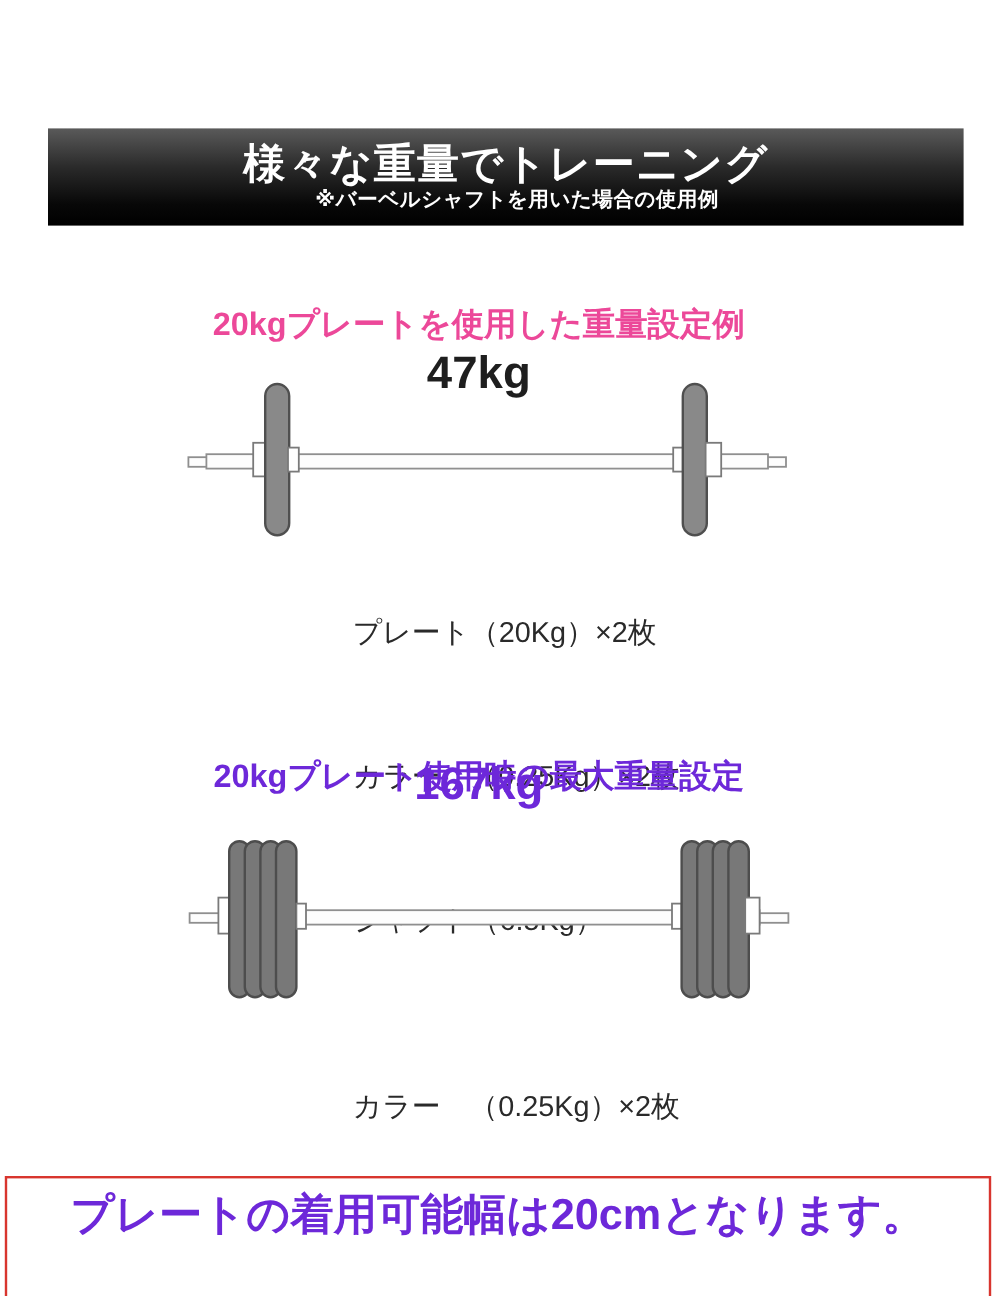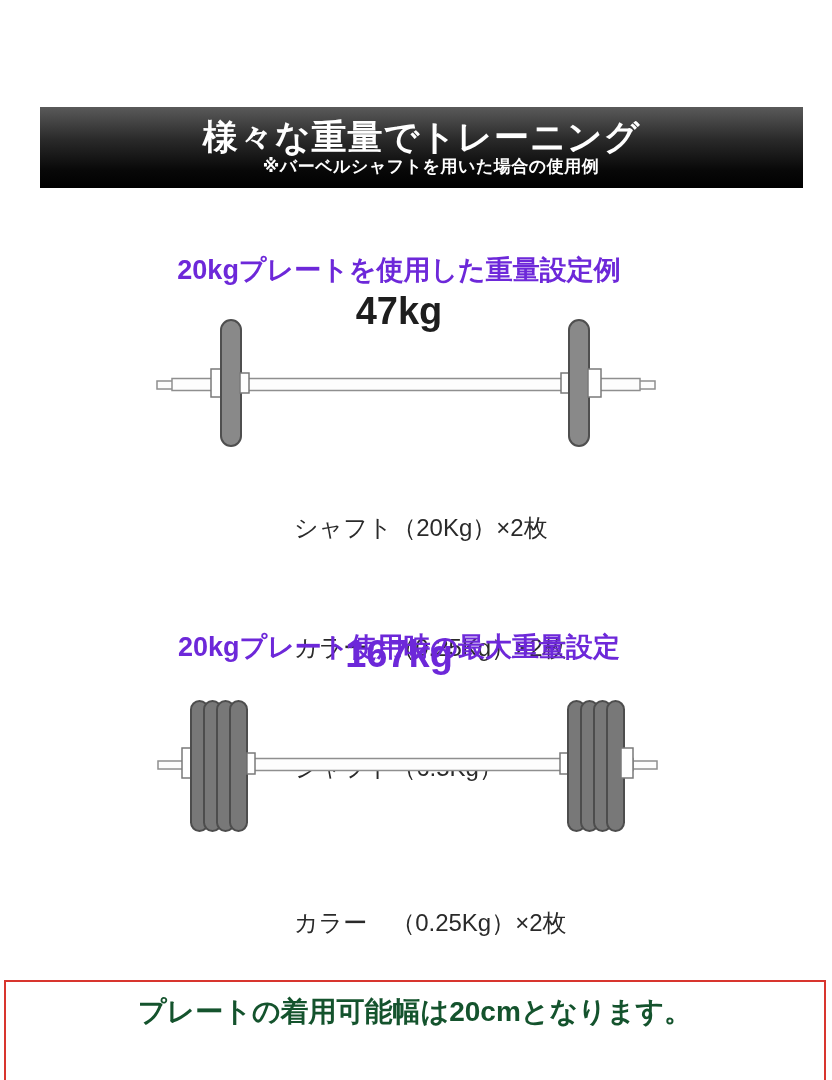--- a/index.html
+++ b/index.html
@@ -16,21 +16,21 @@
     position:absolute;left:40px;top:107px;width:763px;height:81px;
     background:linear-gradient(180deg,#5a5a5a 0%,#2a2a2a 40%,#080808 78%,#000 100%);
     display:flex;flex-direction:column;align-items:center;justify-content:center;
     color:#fff;text-align:center;
   }
   .banner-title{font-size:35px;font-weight:bold;line-height:1.12;letter-spacing:1px;}
   .banner-subtitle{font-size:17px;font-weight:bold;line-height:1.3;letter-spacing:0.5px;margin-left:19px;}
   
   .sec-title{
     position:absolute;left:0;width:798px;text-align:center;
-    font-size:27px;font-weight:bold;line-height:1.25;color:#6d28d9;
+    font-size:27px;font-weight:bold;line-height:1.25;color:#ec4899;
   }
   .sec-weight{
     position:absolute;left:0;width:798px;text-align:center;
     font-size:38px;font-weight:bold;line-height:1.1;color:#1e1e1e;
   }
   .red{color:#6d28d9;text-align:center;}
   #example-title{top:254px;}
   #example-weight{top:291px;}
   #max-title{top:631px;}
   #max-weight{top:634px;}
@@ -46,21 +46,21 @@
   }
   #example-specs{top:428px;}
   #max-specs{top:823px;}
   
   .notice-box{
     position:absolute;left:4px;top:980px;width:822px;height:110px;
     border:2px solid #d8352e;background:#fff;
     text-align:center;box-sizing:border-box;padding-top:13px;
   }
   .notice-line{
-    font-size:28px;font-weight:bold;line-height:34px;color:#14532d;
+    font-size:36px;font-weight:bold;line-height:34px;color:#6d28d9;
   }
 </style>
 </head>
 <body>
 
 <div id="page">
 
   <div class="banner">
     <div class="banner-title">様々な重量でトレーニング</div>
     <div class="banner-subtitle">※バーベルシャフトを用いた場合の使用例</div>
@@ -78,21 +78,21 @@
     <rect x="61" y="53" width="13" height="28" fill="#ffffff" stroke="#7a7a7a" stroke-width="1.5"></rect>
     <rect x="71" y="4" width="20" height="126" rx="10" fill="#898989" stroke="#4f4f4f" stroke-width="2"></rect>
     <rect x="90" y="57" width="9" height="20" fill="#ffffff" stroke="#7a7a7a" stroke-width="1.5"></rect>
 
     <rect x="411" y="57" width="9" height="20" fill="#ffffff" stroke="#7a7a7a" stroke-width="1.5"></rect>
     <rect x="419" y="4" width="20" height="126" rx="10" fill="#898989" stroke="#4f4f4f" stroke-width="2"></rect>
     <rect x="438" y="53" width="13" height="28" fill="#ffffff" stroke="#7a7a7a" stroke-width="1.5"></rect>
   </svg>
 
   <div class="spec-list" id="example-specs">
-    <div>シャフト（20Kg）×2枚</div>
+    <div>プレート（20Kg）×2枚</div>
     <div>カラー　（0.25Kg）×2枚</div>
     <div>シャフト（6.5Kg）</div>
   </div>
 
   <div class="sec-title red" id="max-title">20kgプレート使用時の最大重量設定</div>
   <div class="sec-weight red" id="max-weight">167kg</div>
 
   <svg class="barbell" id="barbell-max" width="512" height="140" viewBox="0 0 512 140">
 
     <rect x="8" y="65" width="25" height="8" fill="#fdfdfd" stroke="#8f8f8f" stroke-width="1.5"></rect>

